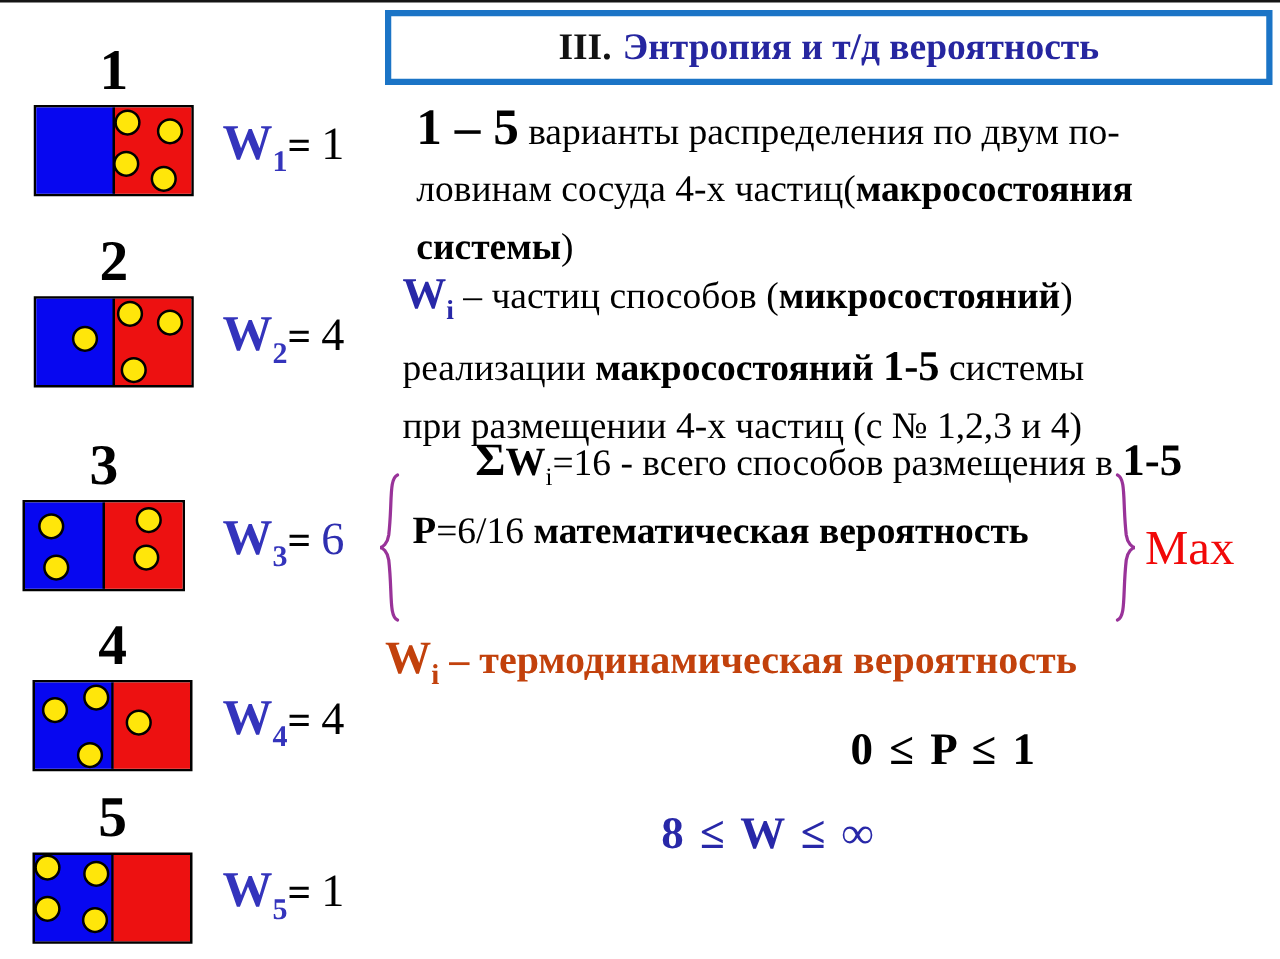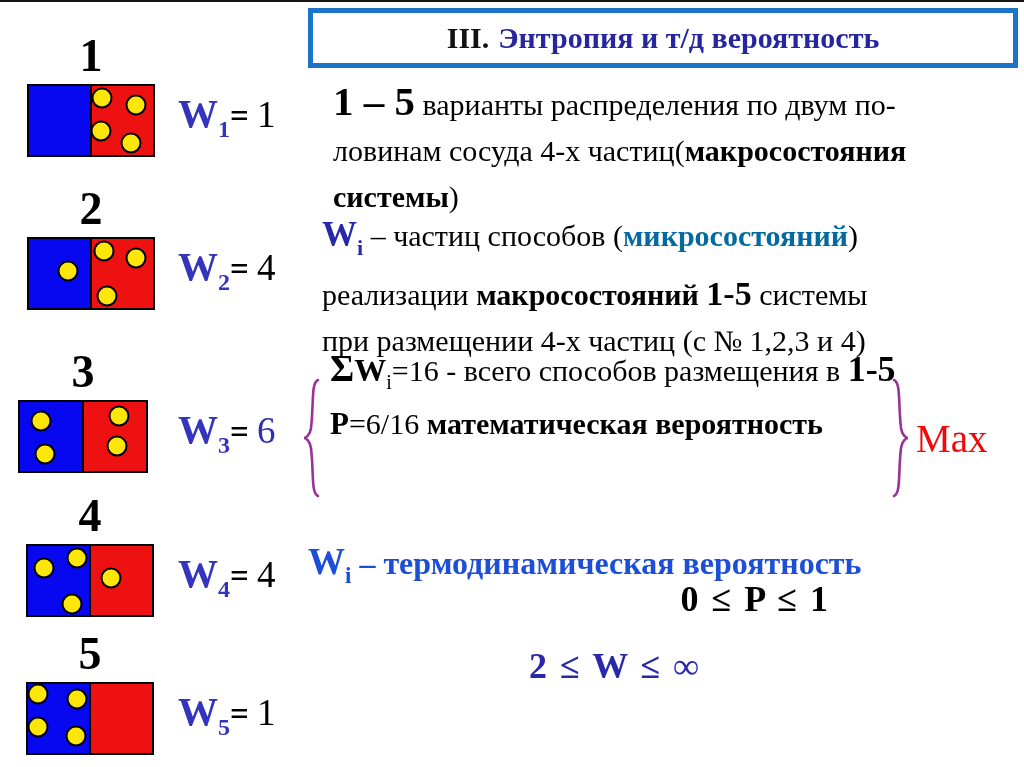--- a/index.html
+++ b/index.html
@@ -24,47 +24,47 @@
   .dot{position:absolute;width:21px;height:21px;border-radius:50%;
        border:2px solid #000;box-sizing:border-box;transform:translate(-50%,-50%);}
   .wlabel{position:absolute;left:178px;white-space:nowrap;line-height:1;}
   .wlabel .w{font-size:40px;font-weight:bold;color:#3434BC;}
   .wlabel .wsub{font-size:24px;font-weight:bold;color:#3434BC;vertical-align:-10px;}
   .wlabel .weq{font-size:33px;font-weight:bold;color:#000;}
   .wlabel .wval{font-size:37px;color:#000;}
   .wlabel .wval.bluev{color:#2F2FB0;}
 
   
-  .blue{color:#0369a1;}
+  .blue{color:#000000;}
   .b{font-weight:bold;}
   .para{position:absolute;color:#000;}
   #para1{left:333px;top:78px;width:690px;font-size:30px;line-height:46px;}
   #para1 .lead{font-size:41px;font-weight:bold;}
   #para2{left:322px;top:212px;width:702px;font-size:30px;line-height:46px;}
   .wbig{font-size:35px;font-weight:bold;color:#2828A8;}
   .isub-blue{font-size:22px;font-weight:bold;color:#2828A8;vertical-align:-9px;}
   #para2 .range{font-size:34px;font-weight:bold;}
-  #para3{left:330px;top:347px;width:694px;font-size:30px;white-space:nowrap;}
+  #para3{left:316px;top:347px;width:694px;font-size:30px;white-space:nowrap;text-align:center;}
   #para3 .sigma{font-size:37px;font-weight:bold;}
   #para3 .wchar{font-size:32px;font-weight:bold;}
   #para3 .isub{font-size:20px;vertical-align:-8px;}
   #para3 .range{font-size:36px;font-weight:bold;}
 
   .brace{position:absolute;top:378px;}
   #brace-left{left:303px;}
   #brace-right{left:891px;}
   #brace-content{position:absolute;left:330px;top:402px;width:560px;
                  font-size:30px;line-height:44px;white-space:nowrap;color:#000;}
   #brace-content .pchar{font-weight:bold;font-size:31px;}
   #brace-content .w3{font-size:37px;font-weight:bold;color:#2F2FB0;}
   #brace-content .w3sub{font-size:24px;font-weight:bold;color:#2F2FB0;vertical-align:-10px;}
   #brace-content .weq6{font-size:34px;font-weight:bold;color:#2F2FB0;}
   #max-label{position:absolute;left:916px;top:416px;font-size:39px;color:#F10909;}
 
-  #thermo{left:308px;top:540px;font-size:32px;font-weight:bold;color:#1d4ed8;white-space:nowrap;}
+  #thermo{left:308px;top:505px;font-size:32px;font-weight:bold;color:#c2410c;white-space:nowrap;}
   #thermo .w{font-size:37px;}
   #thermo .isub{font-size:23px;vertical-align:-9px;}
 
   #formula-p{left:400px;top:578px;width:430px;text-align:right;
              font-size:36px;font-weight:bold;color:#000;letter-spacing:2px;}
   #formula-w{left:400px;top:645px;width:430px;text-align:center;
              font-size:36px;font-weight:bold;color:#2828A8;letter-spacing:2px;}
 </style>
 </head>
 <body>
@@ -169,14 +169,14 @@
     <div><span class="pchar">P</span><span>=6/16 </span><span class="b">математическая вероятность</span></div>
   </div>
 
   <div id="max-label">Max</div>
 
   <div class="para" id="thermo">
     <span class="w">W</span><span class="isub">i</span><span> – термодинамическая вероятность</span>
   </div>
 
   <div class="para" id="formula-p">0 ≤ P ≤ 1</div>
-  <div class="para" id="formula-w">2 ≤ W ≤ ∞</div>
+  <div class="para" id="formula-w">8 ≤ W ≤ ∞</div>
 </div>
 
 </body></html>

